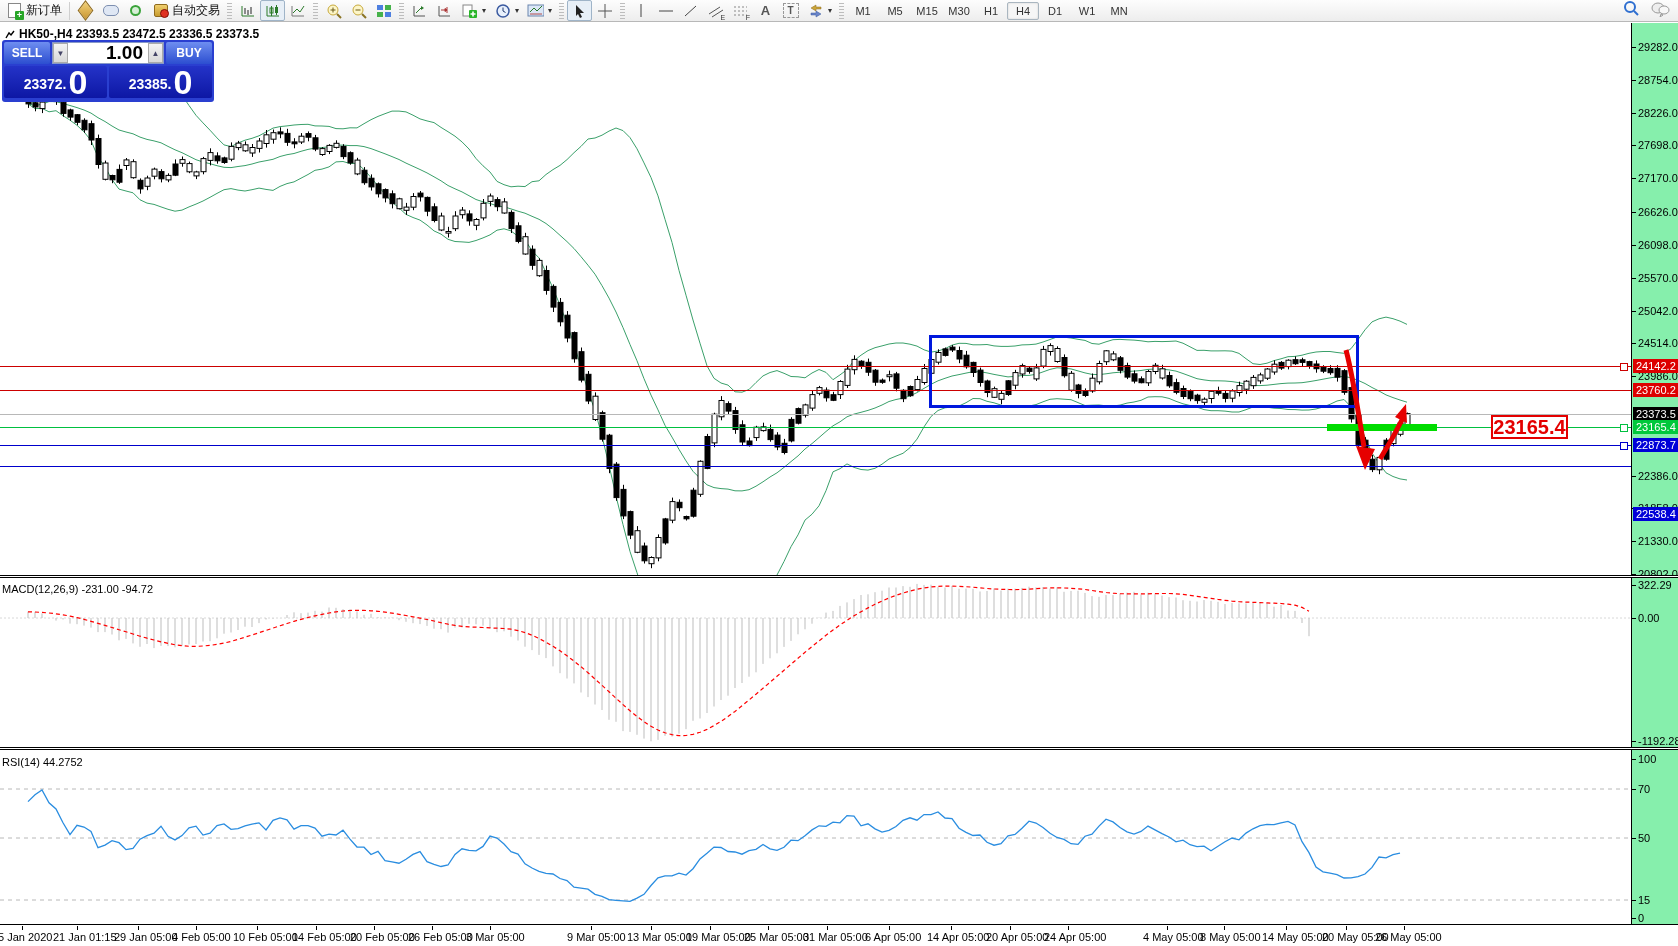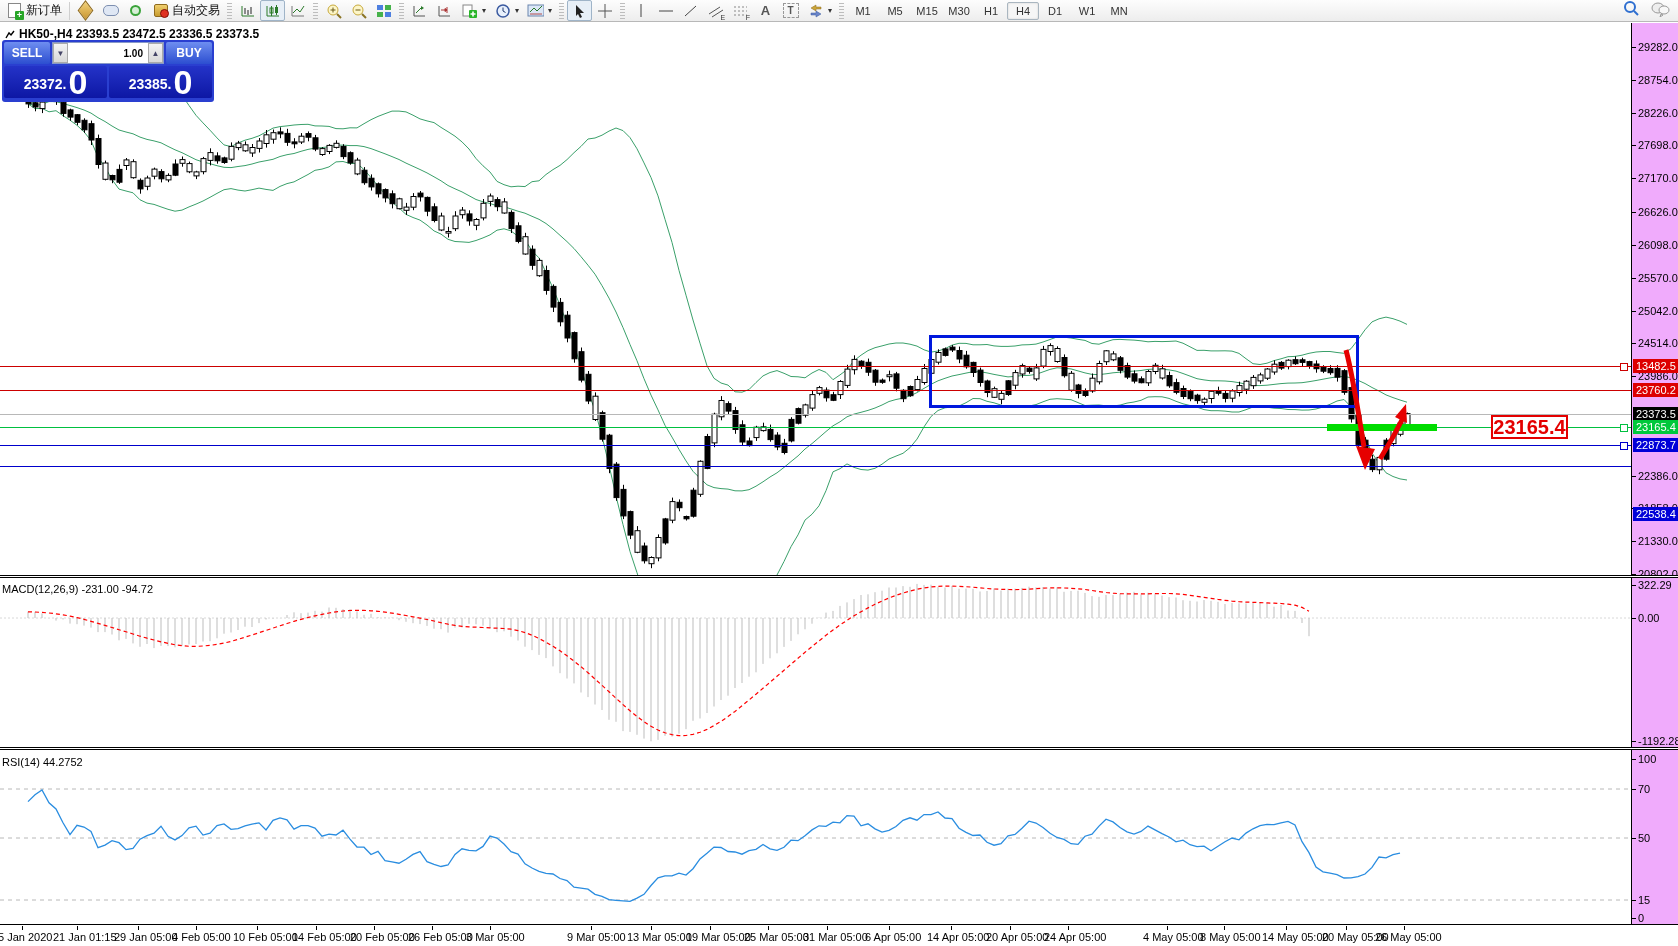--- a/index.html
+++ b/index.html
@@ -24,33 +24,33 @@
   #toolbar-right{margin-left:auto;display:flex;align-items:center;margin-right:8px;gap:10px;}
   
   #trade-panel{position:absolute;left:2px;top:40px;width:212px;height:62px;background:#2a3fd0;
     border-radius:3px;padding:2px;box-sizing:border-box;z-index:30;}
   #tp-row1{display:flex;height:22px;gap:2px;}
   .tp-btn{width:46px;background:linear-gradient(#6e8ef0,#2c4ed0);color:#fff;font-weight:bold;
     font-size:12px;display:flex;align-items:center;justify-content:center;border-radius:2px;}
   #tp-vol{flex:1;background:#fff;border:1px solid #8899c8;display:flex;align-items:center;}
   .spin{width:15px;height:100%;background:linear-gradient(#f4f4f4,#d8d8d8);border:1px solid #aaa;
     box-sizing:border-box;font-size:8px;color:#446;display:flex;align-items:center;justify-content:center;}
-  #tp-vol-val{flex:1;text-align:right;font-size:10px;font-weight:bold;padding-right:5px;color:#000;}
+  #tp-vol-val{flex:1;text-align:right;font-size:19px;font-weight:bold;padding-right:5px;color:#000;}
   #tp-row2{display:flex;height:32px;gap:2px;margin-top:2px;}
   .tp-price{flex:1;background:linear-gradient(#2433c8,#0d17a4);color:#fff;display:flex;
     align-items:flex-end;justify-content:center;border-radius:2px;padding-bottom:1px;}
   .tp-main{font-size:14px;font-weight:bold;line-height:26px;}
   .tp-pip{font-size:34px;font-weight:bold;line-height:30px;margin-left:2px;}
   
   #chart-title{position:absolute;left:5px;top:27px;font-size:12px;font-weight:bold;color:#000;
     display:flex;align-items:center;gap:4px;z-index:20;}
   .pane-svg{position:absolute;left:0;z-index:1;}
   .pane-sep{position:absolute;left:0;width:1678px;height:3px;border-top:1px solid #000;
     border-bottom:1px solid #000;background:#fff;z-index:12;box-sizing:border-box;}
-  #axis-col{position:absolute;left:1631px;top:23px;width:47px;height:903px;background:#f0abfc;
+  #axis-col{position:absolute;left:1631px;top:23px;width:47px;height:903px;background:#86efac;
     border-left:1px solid #000;z-index:10;}
   .tick-lbl{position:absolute;left:6px;font-size:11px;color:#000;white-space:nowrap;}
   .tick-lbl::before{content:"";position:absolute;left:-6px;top:50%;width:4px;height:1px;background:#000;}
   .badge{position:absolute;left:1px;width:45px;height:14px;color:#fff;font-size:11px;
     line-height:14px;padding-left:3px;box-sizing:border-box;z-index:11;}
   .lvl-line{position:absolute;left:0;width:1631px;height:0;border-top:1px solid;z-index:4;}
   .lvl-marker{position:absolute;left:1620px;width:6px;height:6px;background:#fff;border:1px solid;z-index:5;}
   #blue-box{position:absolute;border:3px solid #0018dd;z-index:5;}
   #green-bar{position:absolute;z-index:6;}
   #arrow-svg{position:absolute;left:0;top:24px;z-index:7;pointer-events:none;}
@@ -990,21 +990,21 @@
       <div class="tick-lbl" style="top: 512.187px;">21330.0</div>
       <div class="tick-lbl" style="top: 545px;">20802.0</div>
       <div class="tick-lbl" style="top: 555.749px;">322.29</div>
       <div class="tick-lbl" style="top: 589px;">0.00</div>
       <div class="tick-lbl" style="top: 712.008px;">-1192.28</div>
       <div class="tick-lbl" style="top: 730px;">100</div>
       <div class="tick-lbl" style="top: 760px;">70</div>
       <div class="tick-lbl" style="top: 809px;">50</div>
       <div class="tick-lbl" style="top: 871px;">15</div>
       <div class="tick-lbl" style="top: 889px;">0</div>
-      <div class="badge" style="top: 336px; background: rgb(221, 0, 0);">13482.5</div>
+      <div class="badge" style="top: 336px; background: rgb(221, 0, 0);">24142.2</div>
       <div class="badge" style="top: 360px; background: rgb(221, 0, 0);">23760.2</div>
       <div class="badge" style="top: 384px; background: rgb(0, 0, 0);">23373.5</div>
       <div class="badge" style="top: 397px; background: rgb(0, 200, 60);">23165.4</div>
       <div class="badge" style="top: 415px; background: rgb(0, 0, 216);">22873.7</div>
       <div class="badge" style="top: 436px; background: rgb(0, 0, 216); margin-top: 48px;">22538.4</div>
     </div>
 
   <div id="date-bar">
       <div class="date-tick" style="left: 22px;"></div>
       <div class="date-lbl" style="left: -2px;">5 Jan 2020</div>

